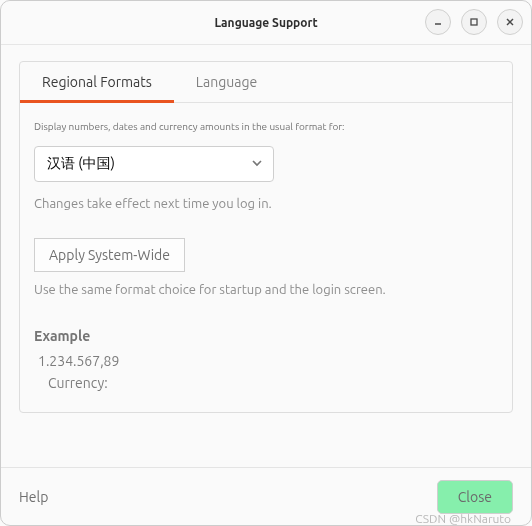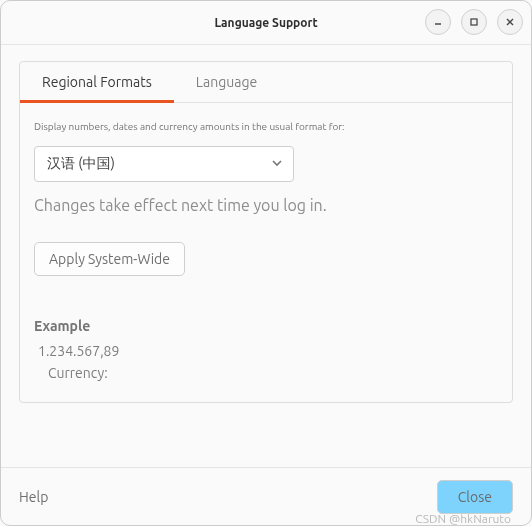--- a/index.html
+++ b/index.html
@@ -81,58 +81,58 @@
   }
   .panel {
     padding: 18px 14px 6px 14px;
   }
   .desc {
     color: #747474;
     font-size: 10px;
     margin-bottom: 14px;
   }
   .select {
-    width: 260px;
+    width: 240px;
     height: 36px;
     border: 1px solid #cfcfcf;
     border-radius: 4px;
     background: #fff;
     display: inline-flex;
     align-items: center;
     padding: 0 10px 0 12px;
     justify-content: space-between;
-    color: #404040;
+    color: #000000;
     cursor: pointer;
   }
   .chev {
     color:#888;
   }
   .hint {
     color: #8d8d8d;
-    font-size: 16px;
+    font-size: 13px;
     margin-top: 14px;
   }
   .apply-btn {
     display:inline-block;
     margin-top: 28px;
     padding: 8px 14px;
     border:1px solid #cfcfcf;
-    border-radius:5px;
+    border-radius:0;
     color:#6f6f6f;
     background:#fdfdfd;
     cursor:pointer;
     font-size:14px;
   }
   .hint2 {
     color: #8d8d8d;
     font-size: 13px;
     margin-top: 10px;
   }
   .example-block {
-    margin-top: 42px;
+    margin-top: 32px;
   }
   .example-title {
     color:#747474;
     font-weight:700;
     margin-bottom:6px;
   }
   .ex-row {
     display:flex;
     color:#7c7c7c;
     font-size:14px;
@@ -157,21 +157,21 @@
     padding: 0 18px;
   }
   .help {
     color:#6f6f6f;
     cursor:pointer;
   }
   .close-btn {
     padding: 8px 20px;
     border:1px solid #cfcfcf;
     border-radius:5px;
-    background:#7dd3fc;
+    background:#86efac;
     color:#6b6b6b;
     cursor:pointer;
     font-size:14px;
   }
   .watermark {
     position:absolute;
     right:20px;
     bottom:0px;
     font-size:12px;
     color:rgba(120,120,120,0.5);
@@ -219,20 +219,21 @@
           <svg width="12" height="12" viewBox="0 0 12 12">
               <path d="M2 4 L6 8 L10 4" fill="none" stroke="#777" stroke-width="1.6"></path>
             </svg>
         </span>
       </div>
 
       <div class="hint">Changes take effect next time you log in.</div>
 
       <div class="apply-btn">Apply System-Wide</div>
 
+      <div class="hint2">Use the same format choice for startup and the login screen.</div>
 
       <div class="example-block">
         <div class="example-title">Example</div>
         <div class="ex-row">
           <div class="ex-val">1.234.567,89</div>
         </div>
         <div class="ex-row">
           <div class="ex-label">Currency:</div>
         </div>
       </div>

